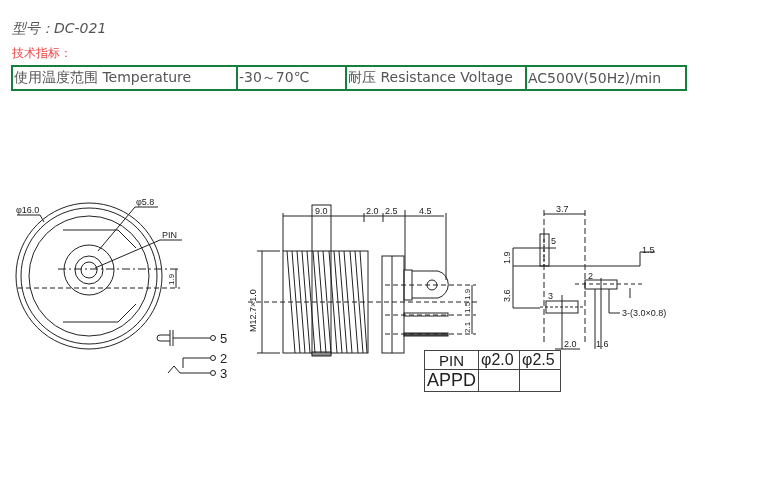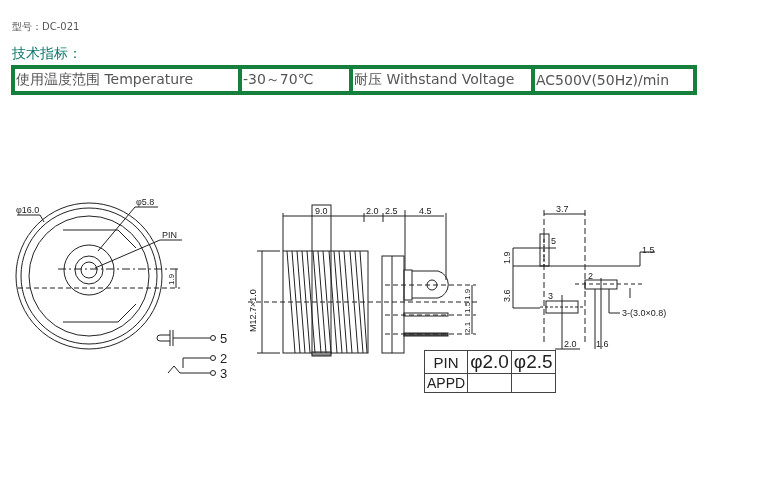--- a/index.html
+++ b/index.html
@@ -1,48 +1,48 @@
 <!DOCTYPE html>
 <html><head>
 <meta charset="utf-8">
 <style>
   html, body { margin:0; padding:0; background:#ffffff; }
   body { width:760px; height:489px; position:relative; overflow:hidden;
          font-family:"DejaVu Sans", "Liberation Sans", sans-serif; color:#555; }
-  .model { position:absolute; left:12px; top:20px; font-size:10px; color:#555; }
-  .specs-label { position:absolute; left:12px; top:45px; font-size:14px; color:#0f766e; }
+  .model { position:absolute; left:12px; top:20px; font-size:14px; color:#555;font-style:italic; }
+  .specs-label { position:absolute; left:12px; top:45px; font-size:12px; color:#ef4444; }
   table.specs { position:absolute; left:11px; top:65px; border-collapse:collapse;
                 font-size:14px; color:#555; }
-  table.specs td { border:4px solid #15803d; height:22px; padding:0 0 0 1px;
+  table.specs td { border:2px solid #15803d; height:22px; padding:0 0 0 1px;
                    white-space:nowrap; vertical-align:middle; }
   table.specs td.c1 { width:222px; }
   table.specs td.c2 { width:106px;margin-top:12px; }
   table.specs td.c3 { width:177px; }
   table.specs td.c4 { width:157px;border-radius:9px; }
   svg.drawing { position:absolute; left:0; top:190px; }
   svg text { font-family:"Liberation Sans", sans-serif; fill:#222; }
   table.pin { position:absolute; left:424px; top:350px; border-collapse:collapse;
               font-family:"Liberation Sans", sans-serif; color:#222; }
   table.pin td { border:1px solid #444; padding:0 2px; height:18px; }
   table.pin td.hd { font-size:15px; width:38px; text-align:center; }
-  table.pin td.v { font-size:19px; width:36px; }
-  table.pin td.ap { font-size:14px; }
+  table.pin td.v { font-size:16px; width:36px; }
+  table.pin td.ap { font-size:18px; }
 </style>
 </head>
 <body>
 
 <div class="model">型号：DC-021</div>
 <div class="specs-label">技术指标：</div>
 
 <table class="specs">
   <tbody>
       <tr>
     <td class="c1">使用温度范围 Temperature</td>
     <td class="c2">-30～70℃</td>
-    <td class="c3">耐压 Withstand Voltage</td>
+    <td class="c3">耐压 Resistance Voltage</td>
     <td class="c4">AC500V(50Hz)/min</td>
   </tr>
 </tbody>
   </table>
 
 <svg class="drawing" width="760" height="220" viewBox="0 190 760 220">
   <g stroke="#222" fill="none" stroke-width="1">
 
     <g>
       <circle cx="89" cy="276" r="73"></circle>

